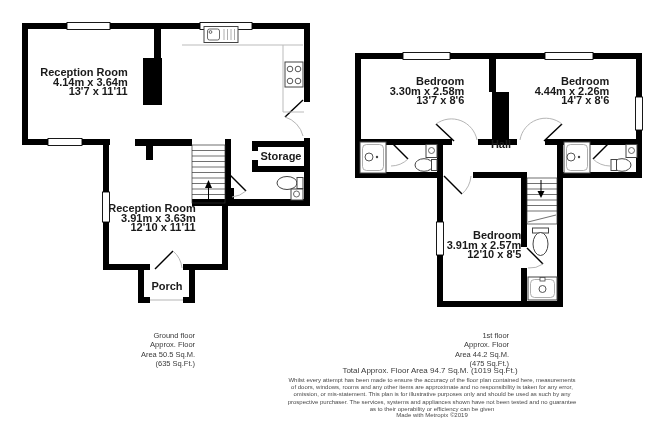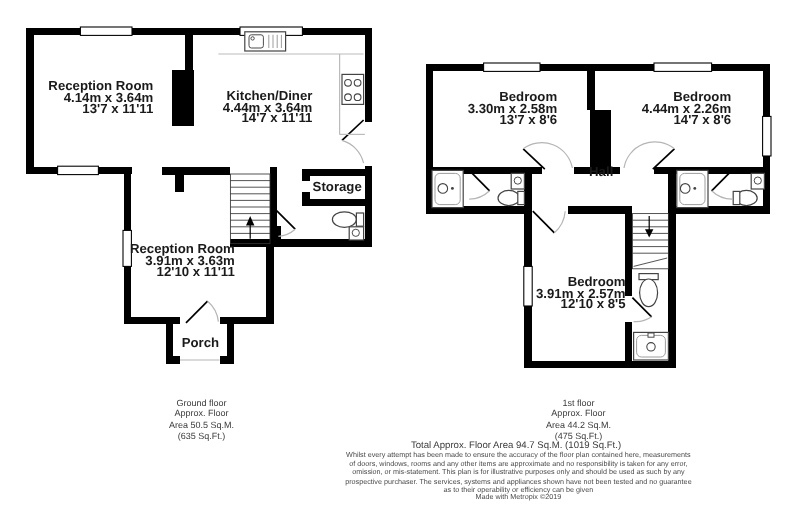--- a/index.html
+++ b/index.html
@@ -6,21 +6,21 @@
   .canvas{
     position:relative;width:670px;height:421px;background:#ffffff;
     font-family:"Liberation Sans",sans-serif;overflow:hidden;
   }
   .plan-svg{position:absolute;left:0;top:0;}
   .room-label{
     position:absolute;transform:translateX(-50%);text-align:right;
     font-size:11px;font-weight:bold;color:#1a1a1a;line-height:9.5px;white-space:nowrap;
   }
   .caption{
-    position:absolute;transform:translateX(-50%);text-align:center;
+    position:absolute;transform:translateX(-50%);text-align:right;
     font-size:7.5px;color:#3a3a3a;line-height:9.3px;white-space:nowrap;
   }
   .total-line{
     position:absolute;transform:translateX(-50%);
     font-size:8px;color:#3a3a3a;white-space:nowrap;
   }
   .disclaimer{
     position:absolute;transform:translateX(-50%);text-align:center;
     font-size:6px;color:#4a4a4a;line-height:7.2px;white-space:nowrap;
   }
@@ -225,25 +225,20 @@
       <circle cx="542.5" cy="289" r="3.5" fill="none" stroke="#444" stroke-width="0.9"></circle>
       <rect x="540" y="277.5" width="5" height="3.5" fill="#fff" stroke="#444" stroke-width="0.8"></rect>
     </g>
   </svg>
 
   <div class="room-label" style="left:84px;top:68px">
     <div>Reception Room</div>
     <div>4.14m x 3.64m</div>
     <div>13'7 x 11'11</div>
   </div>
-  <div class="room-label" style="left:223px;top:76px">
-    <div>Kitchen/Diner</div>
-    <div>4.44m x 3.64m</div>
-    <div>14'7 x 11'11</div>
-  </div>
   <div class="room-label" style="left:152px;top:204px">
     <div>Reception Room</div>
     <div>3.91m x 3.63m</div>
     <div>12'10 x 11'11</div>
   </div>
   <div class="room-label" style="left:281px;top:152px">
     <div>Storage</div>
   </div>
   <div class="room-label" style="left:167px;top:282px">
     <div>Porch</div>

